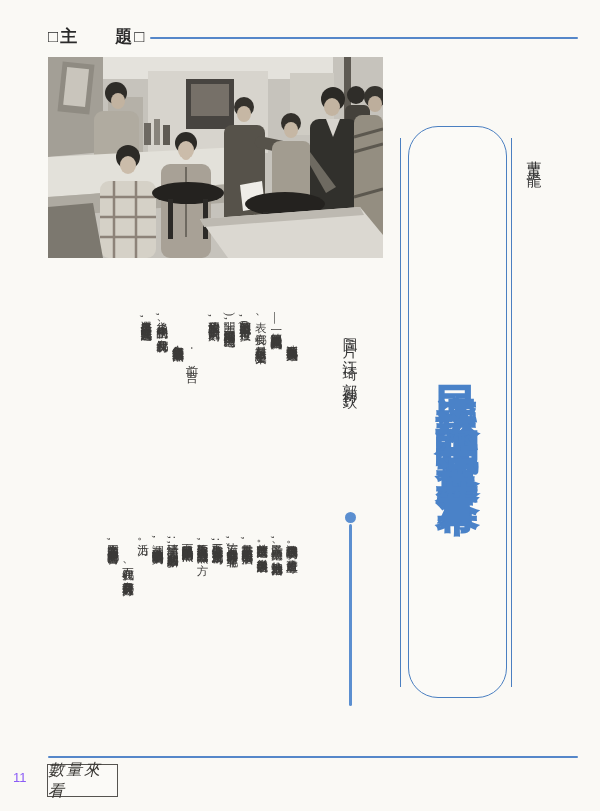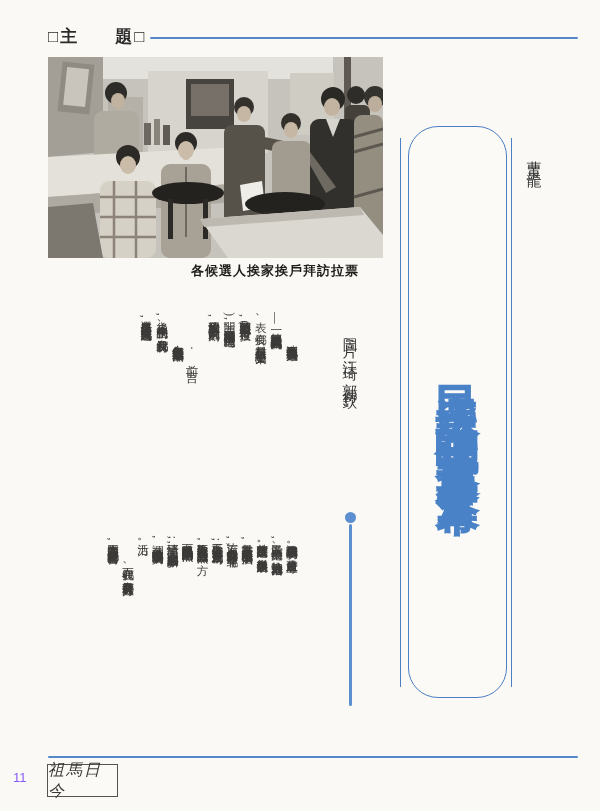--- a/index.html
+++ b/index.html
@@ -118,21 +118,20 @@
     <polygon points="0,150 45,146 55,201 0,201" fill="#7c786f"></polygon>
     <ellipse cx="140" cy="136" rx="36" ry="11" fill="#24221f"></ellipse>
     <rect x="120" y="142" width="5" height="40" fill="#2c2a27"></rect>
     <rect x="155" y="142" width="5" height="40" fill="#2c2a27"></rect>
     <ellipse cx="237" cy="147" rx="40" ry="12" fill="#24221f"></ellipse>
     <rect x="215" y="155" width="5" height="34" fill="#2c2a27"></rect>
     <rect x="255" y="155" width="5" height="34" fill="#2c2a27"></rect>
     <polygon points="152,162 312,150 335,178 335,201 180,201" fill="#dbd8d1"></polygon>
     <polygon points="152,162 312,150 316,158 156,170" fill="#bdb9b1"></polygon>
   </svg>
-  <div class="caption">各候選人挨家挨戶拜訪拉票</div>
 
   <div class="titlebox-outer-left"></div>
   <div class="titlebox-outer-right"></div>
   <div class="titlebox">
     <div class="title-text">民選諮詢代表選舉落幕</div>
   </div>
 
   <div class="author vtext">曹玉龍</div>
   <div class="credit vtext">圖片/汪琦·郭傳欽</div>
   <div class="credit-dot"></div>
@@ -157,15 +156,15 @@
 位爭取兩個席次,競爭極其激烈。一方
 面反映出地區民眾參與政治活動的熱烈
 情緒;另一方面,此次的開放與革新步
 調,已為地區的未來帶來蓬勃的朝氣與
 活力。
 　　而在鄉代、鄉長及村長競選方面,
 大多為同額競選,北竿鄉橋仔村更曾出</div>
 
   <div class="footer-rule"></div>
   <div class="page-number">11</div>
-  <div class="logo-box">祖馬日今</div>
+  <div class="logo-box">數量來看</div>
 
 </div>
 
 </body></html>

